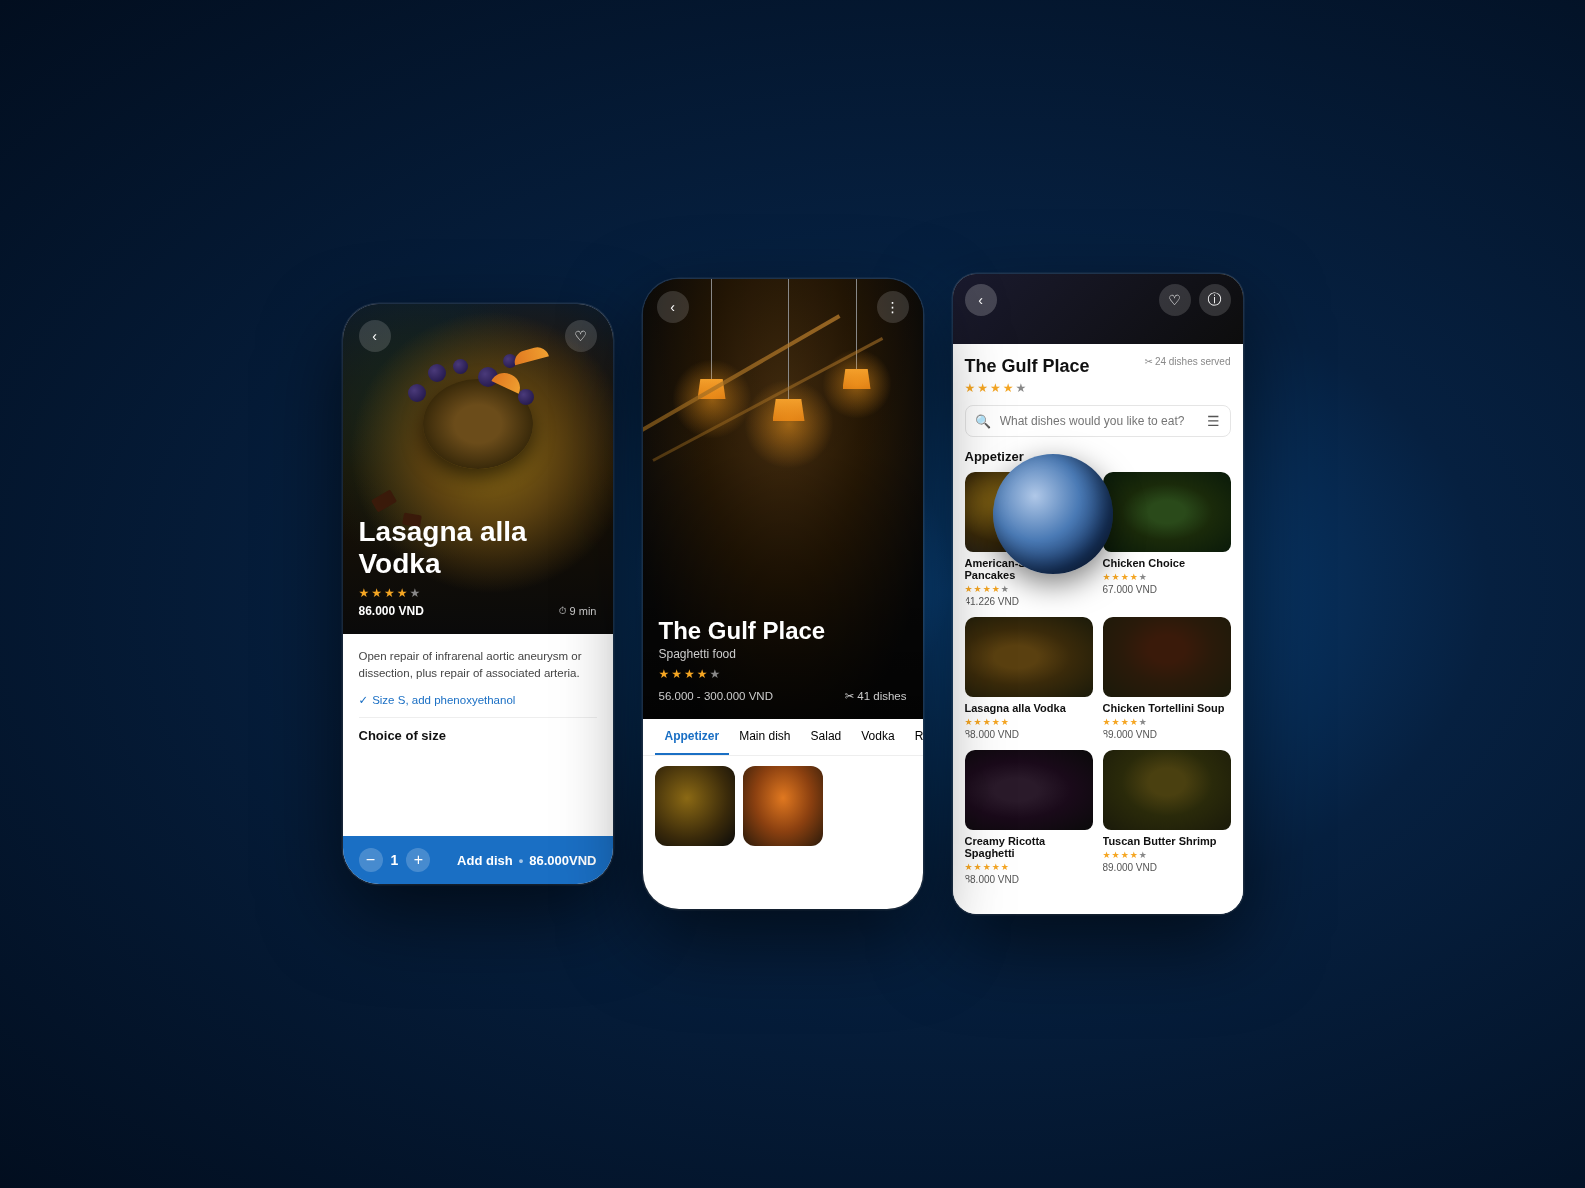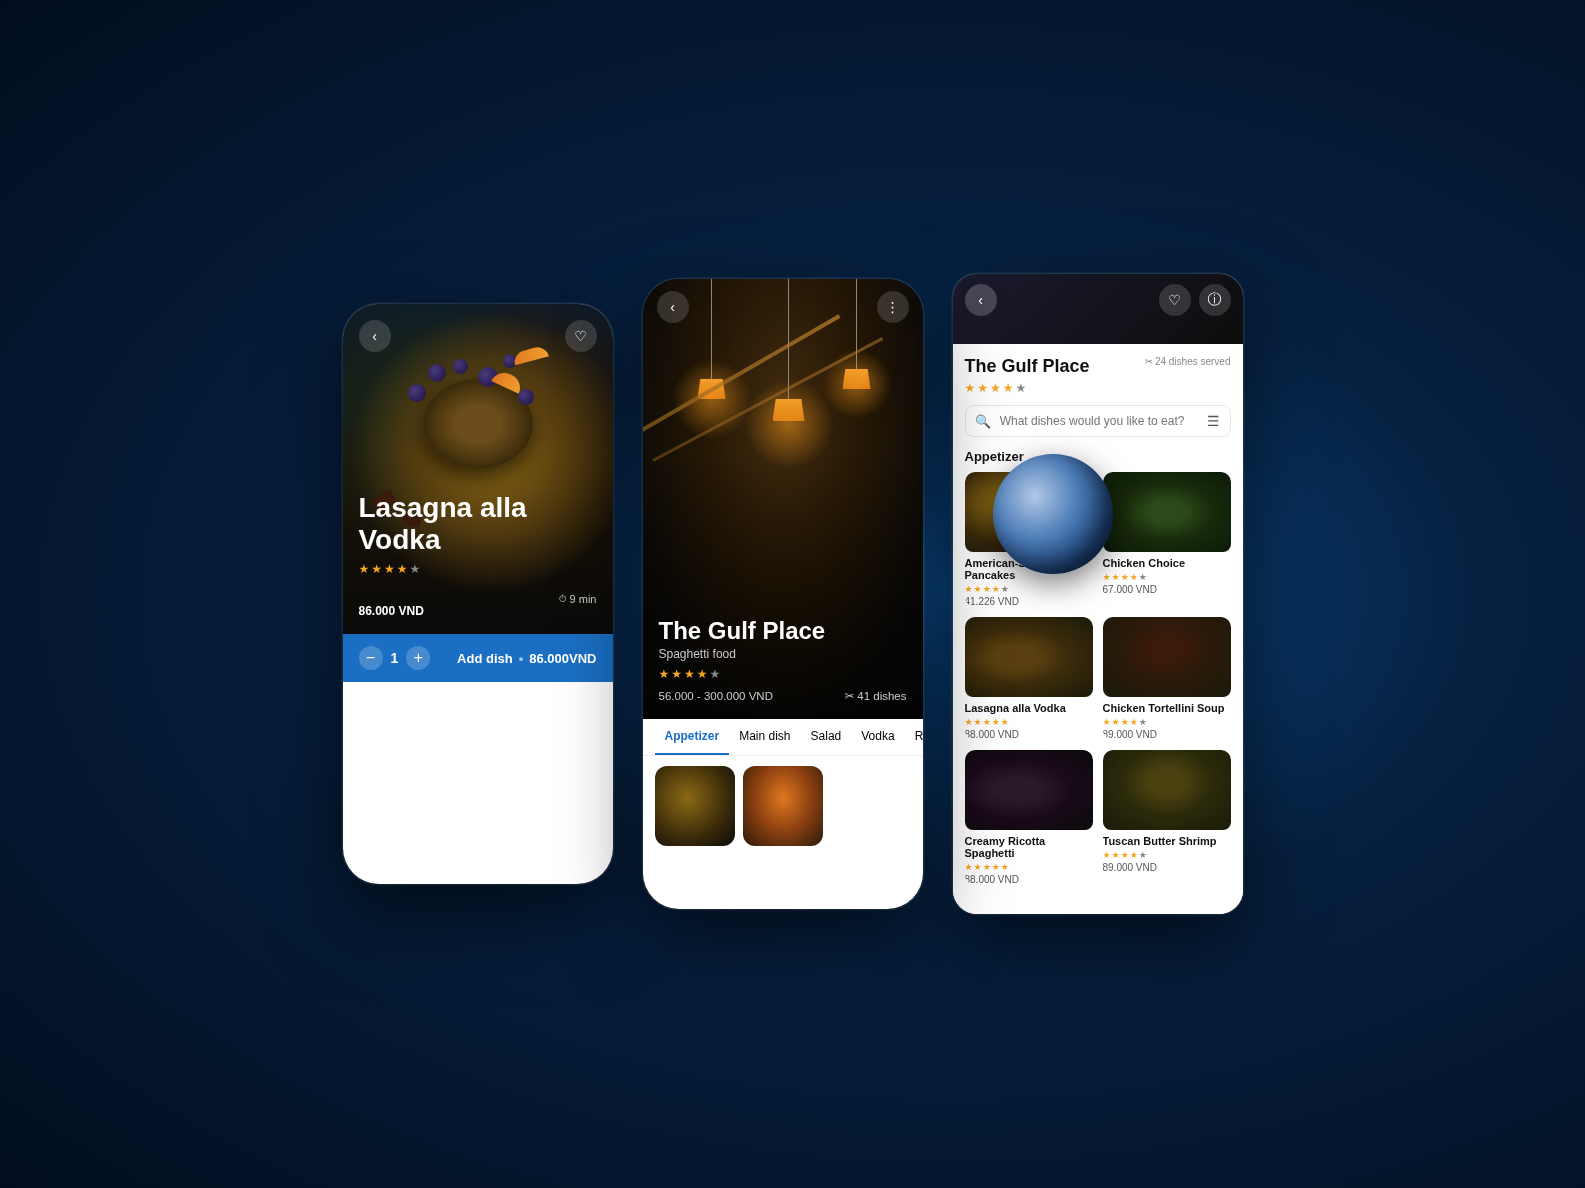--- a/index.html
+++ b/index.html
@@ -170,21 +170,21 @@
       gap: 2px;
       margin-bottom: 4px;
     }
     .star { color: #f5a623; font-size: 12px; }
     .star-empty { color: #888; font-size: 12px; }
     .price-time-row {
       display: flex;
       justify-content: space-between;
       align-items: center;
     }
-    .dish-price { color: #fff; font-size: 12px; font-weight: 600; margin-top: 24px; }
+    .dish-price { color: #fff; font-size: 12px; font-weight: 600; }
     .dish-time { color: #ccc; font-size: 11px; display: flex; align-items: center; gap: 3px; }
 
     .phone1-body {
       flex: 1;
       background: #fff;
       padding: 14px 16px;
       display: flex;
       flex-direction: column;
     }
     .desc-text {
@@ -582,20 +582,28 @@
           <div class="price-time-row">
             <span class="dish-price">86.000 VND</span>
             <span class="dish-time">
               <span style="font-size:10px;">⏱</span>
               <span>9 min</span>
             </span>
           </div>
         </div>
       </div>
 
+      <div class="phone1-body">
+        <p class="desc-text">Open repair of infrarenal aortic aneurysm or dissection, plus repair of associated arteria.</p>
+        <div class="size-option">
+          <span>✓</span>
+          <span>Size S, add phenoxyethanol</span>
+        </div>
+        <div class="choice-label">Choice of size</div>
+      </div>
 
       <div class="phone1-footer">
         <div style="display:flex;align-items:center;">
           <button class="qty-btn">−</button>
           <span class="qty-num">1</span>
           <button class="qty-btn">+</button>
         </div>
         <button class="add-dish-btn">
           <span>Add dish</span>
           <span class="dot-sep">•</span>

